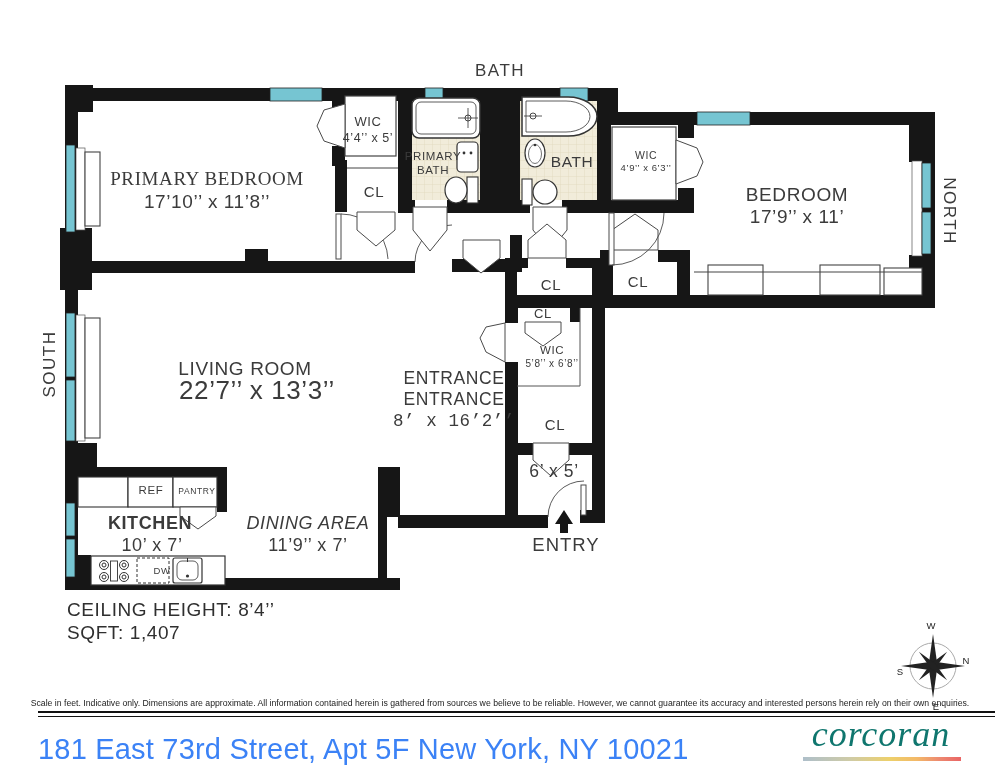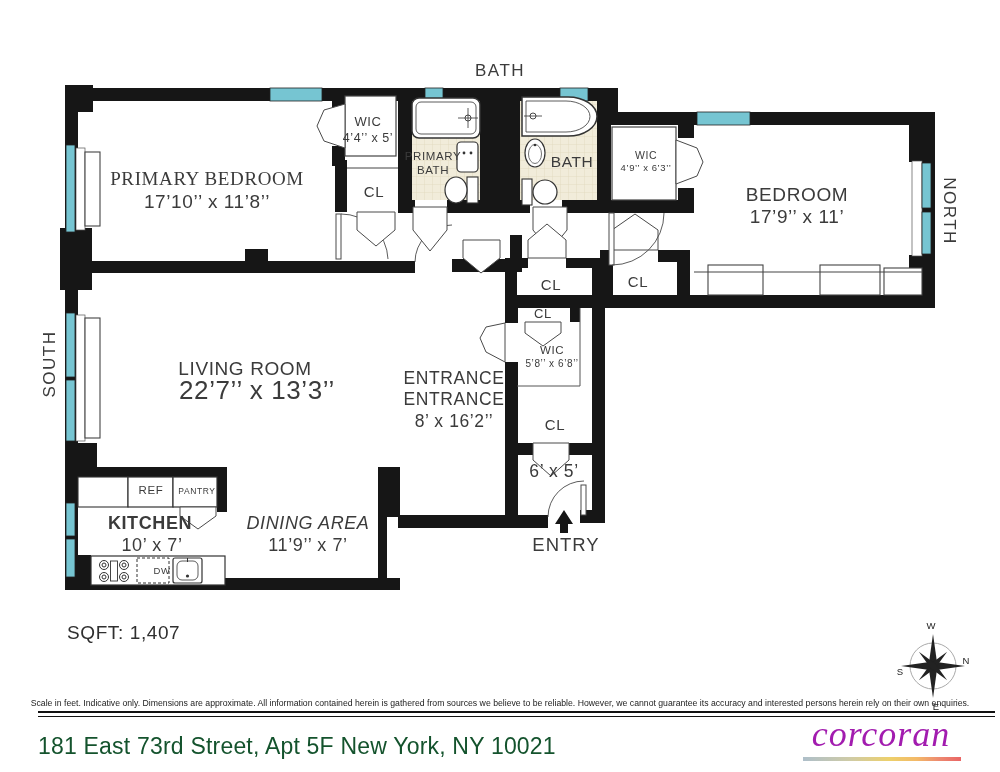--- a/index.html
+++ b/index.html
@@ -8,25 +8,25 @@
   #plan-svg{position:absolute;left:0;top:0;}
   .lbl{position:absolute;transform:translate(-50%,-50%);white-space:nowrap;
        color:#3b3b3b;letter-spacing:.6px;line-height:1;}
   .lbl-left{position:absolute;white-space:nowrap;color:#2f2f2f;letter-spacing:.6px;line-height:1;}
   .rot90{transform:translate(-50%,-50%) rotate(90deg);}
   .rotm90{transform:translate(-50%,-50%) rotate(-90deg);}
   .disclaimer{position:absolute;left:22px;width:956px;top:698px;font-size:8.7px;
               color:#222;text-align:center;letter-spacing:0;}
   .rule{position:absolute;left:38px;width:957px;top:711px;height:3px;
         border-top:2px solid #111;border-bottom:1px solid #111;}
-  .address{position:absolute;left:38px;top:733px;font-size:23px;color:#14532d;
+  .address{position:absolute;left:38px;top:733px;font-size:29px;color:#3b82f6;
            letter-spacing:.2px;white-space:nowrap;}
   .brand{position:absolute;left:798px;width:166px;top:713px;text-align:center;
          font-family:"Liberation Serif",serif;font-style:italic;font-size:36px;
-         color:#a21caf;letter-spacing:1px;}
+         color:#0f766e;letter-spacing:1px;}
   .brand-bar{position:absolute;left:803px;top:757px;width:158px;height:4px;
      background:linear-gradient(90deg,#aebfca 0%,#cfcba6 30%,#edd06b 55%,#f3b968 72%,#ed8a70 86%,#e96565 100%);}
   svg text{font-family:"Liberation Sans",sans-serif;}
 </style>
 </head>
 <body>
 
 <div id="page">
 
 <svg id="plan-svg" width="1000" height="772" viewBox="0 0 1000 772">
@@ -266,35 +266,36 @@
 <div class="lbl" style="left:543px;top:313px;font-size:13px;">CL</div>
 
 <div class="lbl" style="left:552px;top:351px;font-size:11.5px;">WIC</div>
 <div class="lbl" style="left:552px;top:364px;font-size:10px;">5’8’’ x 6’8’’</div>
 
 <div class="lbl" style="left:245px;top:368px;font-size:19px;">LIVING ROOM</div>
 <div class="lbl" style="left:257px;top:390px;font-size:26px;">22’7’’ x 13’3’’</div>
 
 <div class="lbl" style="left:454px;top:379px;font-size:17.5px;">ENTRANCE</div>
 <div class="lbl" style="left:454px;top:400px;font-size:17.5px;">ENTRANCE</div>
-<div class="lbl" style="left:454px;top:422px;font-size:17.5px;">8’ x 16’2’’</div>
+<div class="lbl" style="left:454px;top:422px;font-size:17.5px;font-family:Liberation Mono, monospace;">8’ x 16’2’’</div>
 
 <div class="lbl" style="left:555px;top:424px;font-size:15px;">CL</div>
 <div class="lbl" style="left:554px;top:472px;font-size:17.5px;">6’ x 5’</div>
 <div class="lbl" style="left:566px;top:545px;font-size:18.5px;letter-spacing:1px;">ENTRY</div>
 
 <div class="lbl" style="left:150px;top:523px;font-size:18px;font-weight:bold;">KITCHEN</div>
 <div class="lbl" style="left:152px;top:545px;font-size:18px;">10’ x 7’</div>
 <div class="lbl" style="left:308px;top:523px;font-size:18px;font-style:italic;">DINING AREA</div>
 <div class="lbl" style="left:308px;top:545px;font-size:18px;">11’9’’ x 7’</div>
 
 <div class="lbl" style="left:151px;top:491px;font-size:11.5px;">REF</div>
 <div class="lbl" style="left:197px;top:491px;font-size:8.5px;">PANTRY</div>
 <div class="lbl" style="left:154px;top:571px;font-size:9.5px;padding-left:16px;">DW</div>
 
+<div class="lbl-left" style="left:67px;top:600px;font-size:19px;">CEILING HEIGHT: 8’4’’</div>
 <div class="lbl-left" style="left:67px;top:623px;font-size:19px;">SQFT: 1,407</div>
 
 <div class="disclaimer">Scale in feet. Indicative only. Dimensions are approximate. All information contained herein is gathered from sources we believe to be reliable. However, we cannot guarantee its accuracy and interested persons herein rely on their own enquiries.</div>
 <div class="rule"></div>
 <div class="address">181 East 73rd Street, Apt 5F New York, NY 10021</div>
 <div class="brand">corcoran</div>
 <div class="brand-bar"></div>
 
 </div>
 

